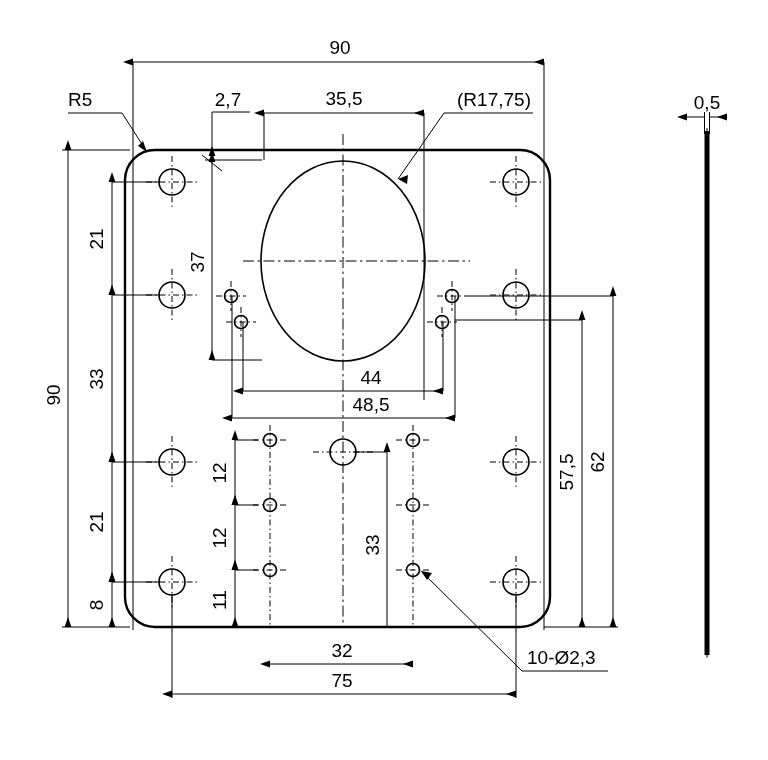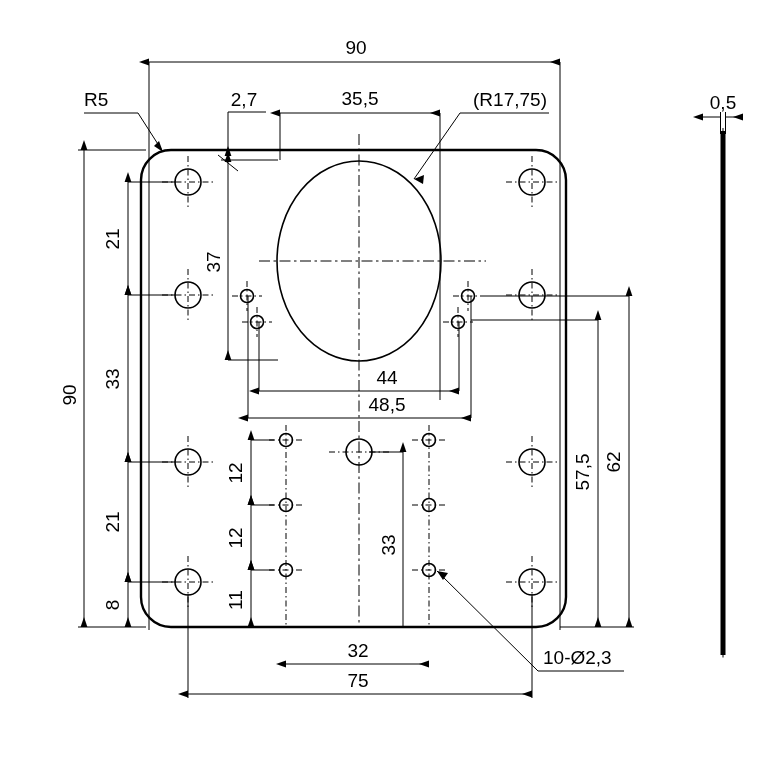--- a/index.html
+++ b/index.html
@@ -11,21 +11,20 @@
     width: 768px;
     height: 760px;
     overflow: hidden;
     font-family: "Liberation Sans", sans-serif;
   }
   #drawing-root {
     position: relative;
     width: 740px;
     height: 760px;
     background: #ffffff;
-    margin-left: 16px;
   }
   svg.cad {
     display: block;
     width: 768px;
     height: 760px;
   }
   .thin   { stroke: #000; stroke-width: 1;   fill: none; }
   .thick  { stroke: #000; stroke-width: 2.4; fill: none; }
   .med    { stroke: #000; stroke-width: 1.6; fill: none; }
   .center { stroke: #000; stroke-width: 1; fill: none;

